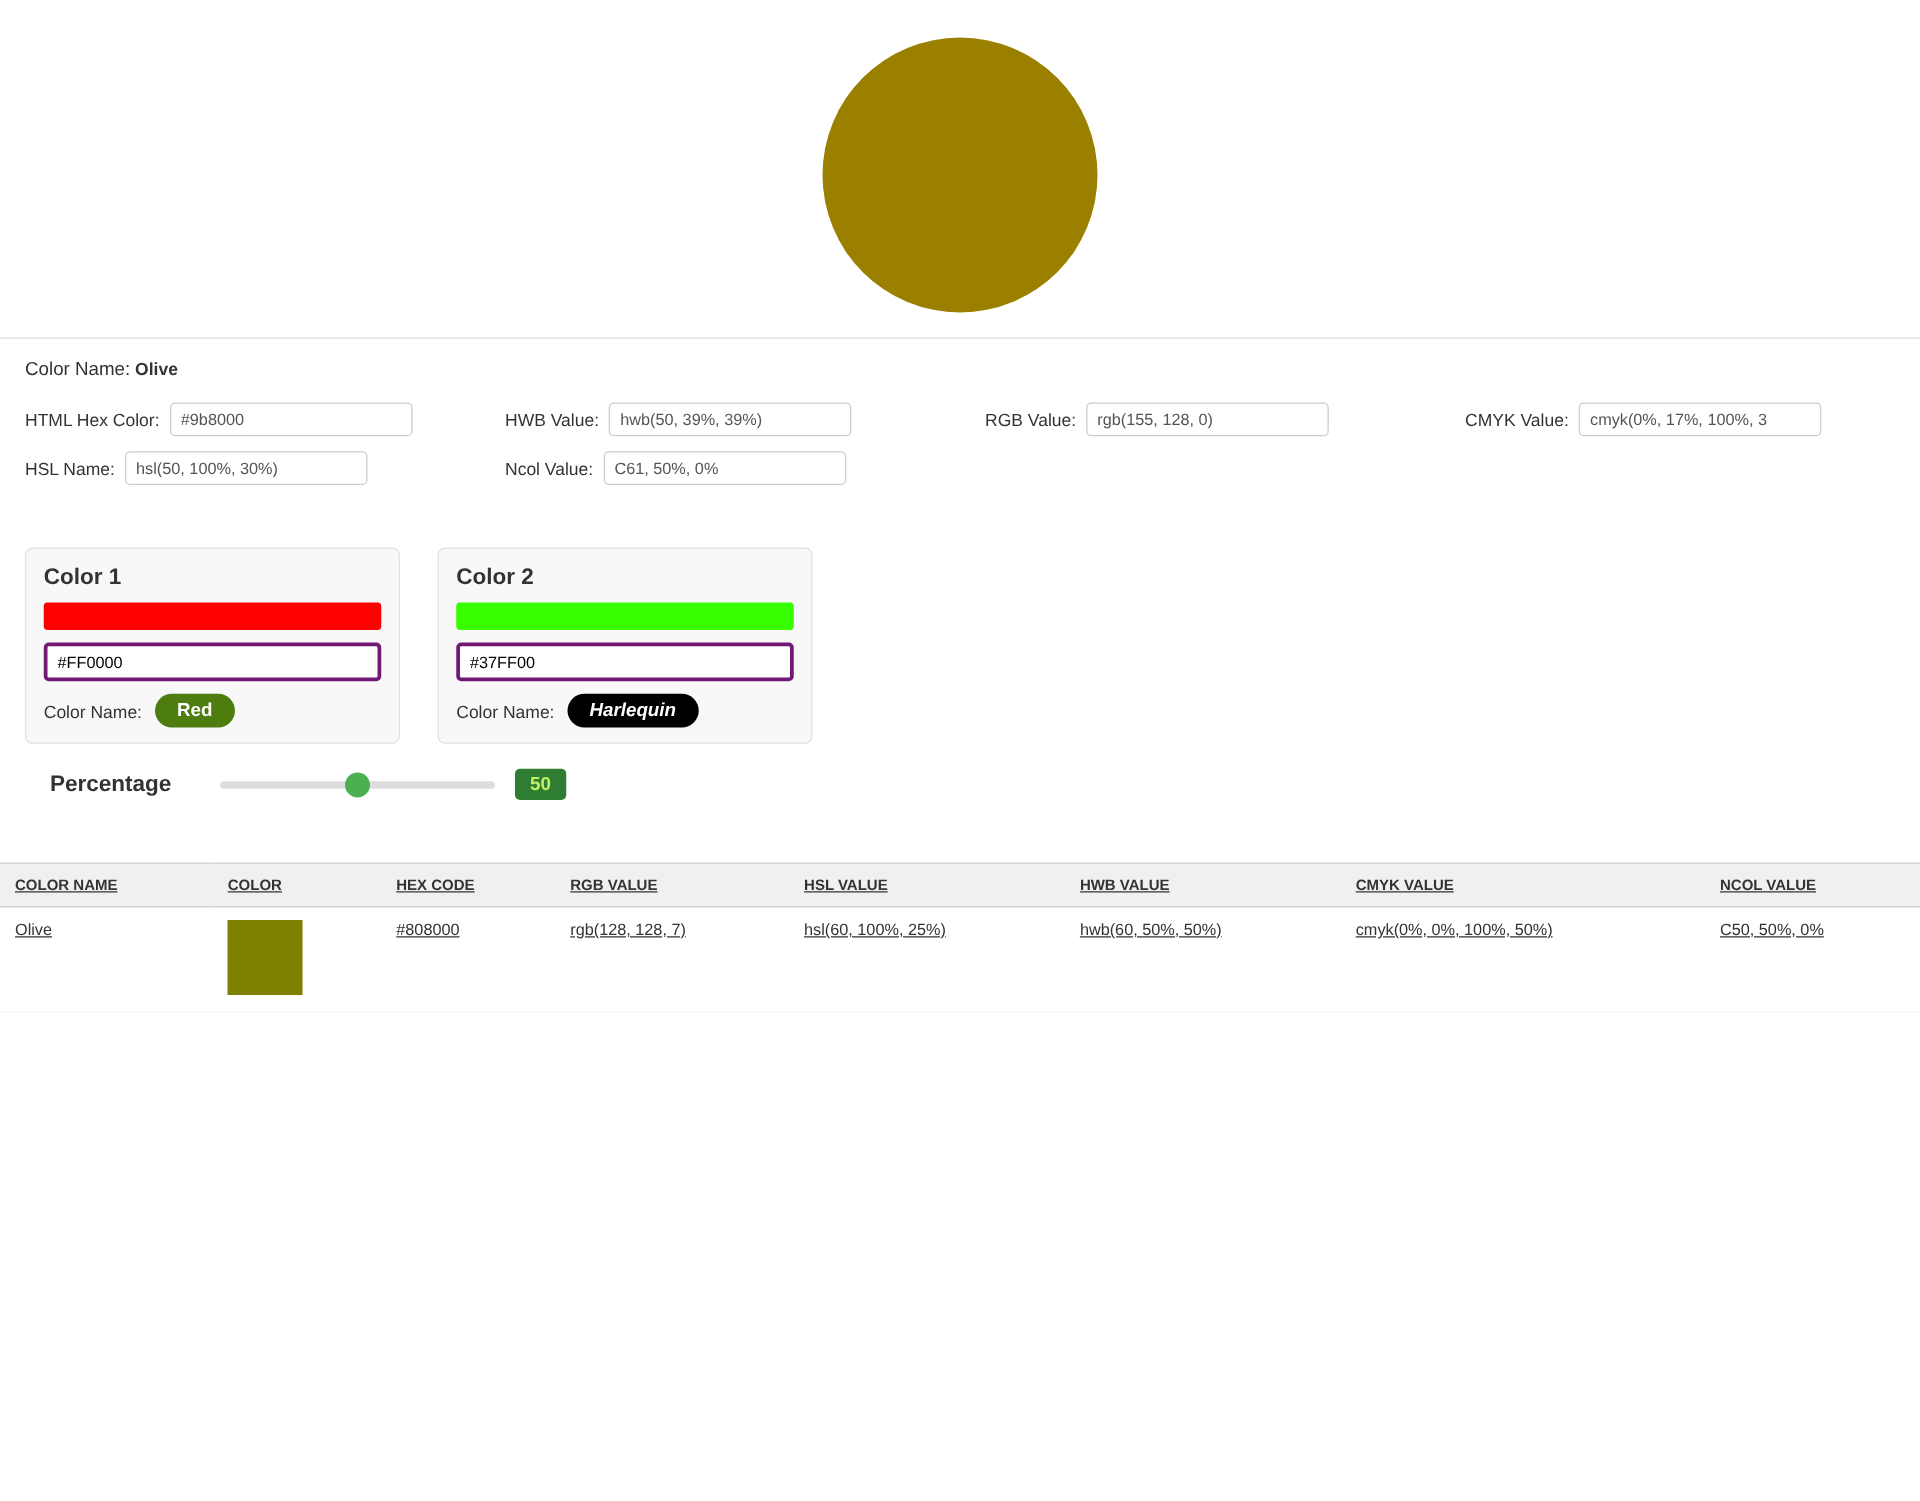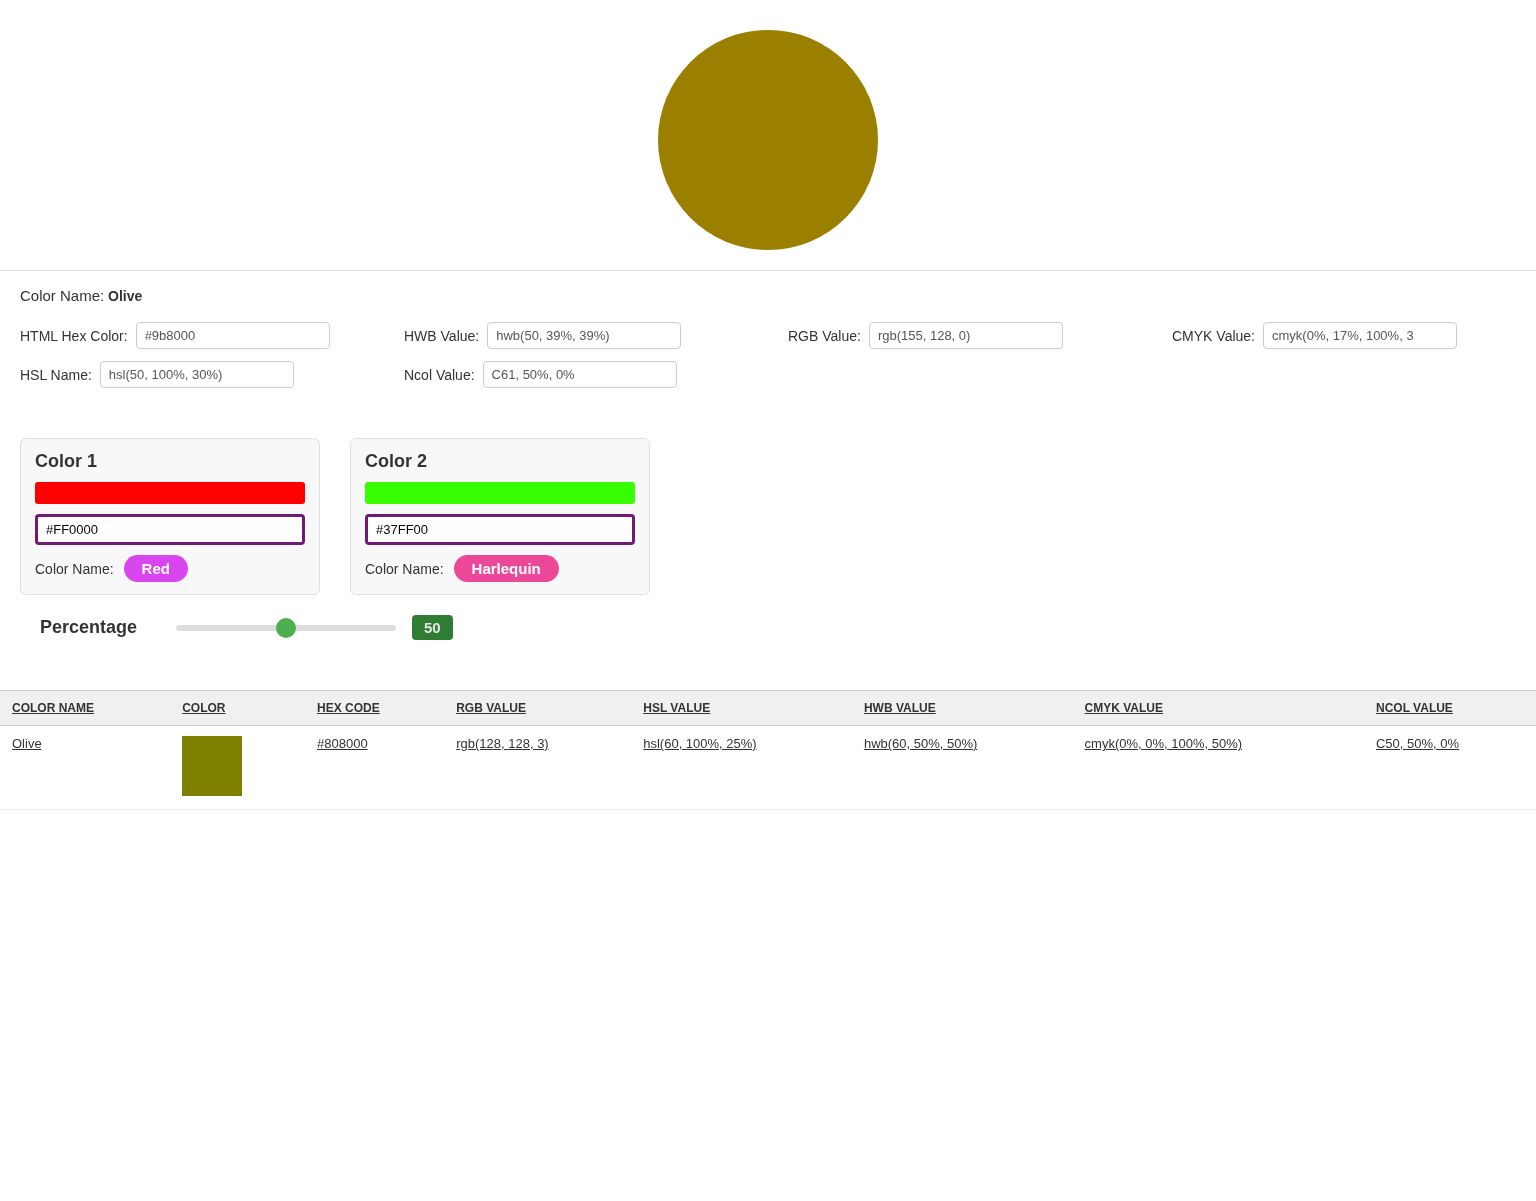--- a/index.html
+++ b/index.html
@@ -165,21 +165,21 @@
       border-radius: 50%;
       position: absolute;
       top: 50%;
       left: calc(50% - 10px);
       transform: translateY(-50%);
       cursor: pointer;
     }
 
     .percentage-value-badge {
       background: #2e7d32;
-      color: #e5e5e5;
+      color: #bef264;
       border-radius: 4px;
       padding: 4px 12px;
       font-weight: bold;
       font-size: 15px;
     }
 
     .color-table-section {
       margin-top: 10px;
     }
 
@@ -267,31 +267,31 @@
 
 <div class="color-mixer-section">
   <div class="color-mixer-row">
 
     <div class="color-box">
       <div class="color-box-title">Color 1</div>
       <div class="color-swatch-bar" id="color1-swatch" style="background: rgb(255, 0, 0);"></div>
       <input class="color-hex-input" type="text" value="#FF0000" style="">
       <div class="color-name-badge-row">
         <span>Color Name:</span>
-        <span class="color-badge" id="color1-badge" style="background: #d946ef;">Red</span>
+        <span class="color-badge" id="color1-badge" style="background: #4d7c0f;">Red</span>
       </div>
     </div>
 
     <div class="color-box">
       <div class="color-box-title">Color 2</div>
       <div class="color-swatch-bar" id="color2-swatch" style="background: rgb(55, 255, 0);"></div>
       <input class="color-hex-input" type="text" value="#37FF00" style="">
       <div class="color-name-badge-row">
         <span>Color Name:</span>
-        <span class="color-badge" id="color2-badge" style="background: #ec4899;">Harlequin</span>
+        <span class="color-badge" id="color2-badge" style="background: #000000; font-style: italic;">Harlequin</span>
       </div>
     </div>
   </div>
 
   <div class="percentage-section">
     <div class="percentage-row">
       <span class="percentage-label">Percentage</span>
       <div class="percentage-slider-wrapper">
         <div class="percentage-track">
           <div class="percentage-thumb"></div>
@@ -316,21 +316,21 @@
         <th>NCOL VALUE</th>
       </tr>
     </thead>
     <tbody id="table-body">
     <tr>
       <td>Olive</td>
       <td>
         <span class="table-color-swatch" style="background:#808000;display:inline-block;"></span>
       </td>
       <td>#808000</td>
-      <td>rgb(128, 128, 3)</td>
+      <td>rgb(128, 128, 7)</td>
       <td>hsl(60, 100%, 25%)</td>
       <td>hwb(60, 50%, 50%)</td>
       <td>cmyk(0%, 0%, 100%, 50%)</td>
       <td>C50, 50%, 0%</td>
     </tr>
       </tbody>
   </table>
 </div>
 
 </body></html>

